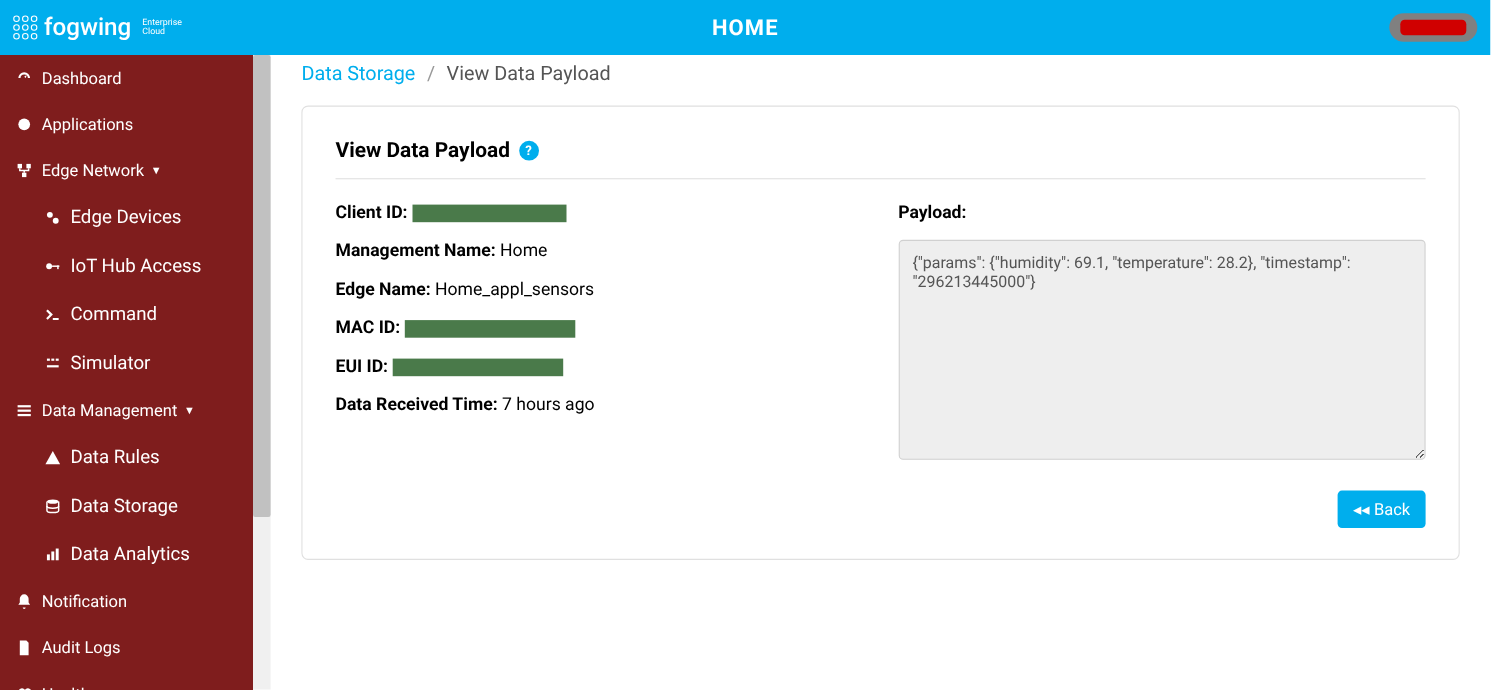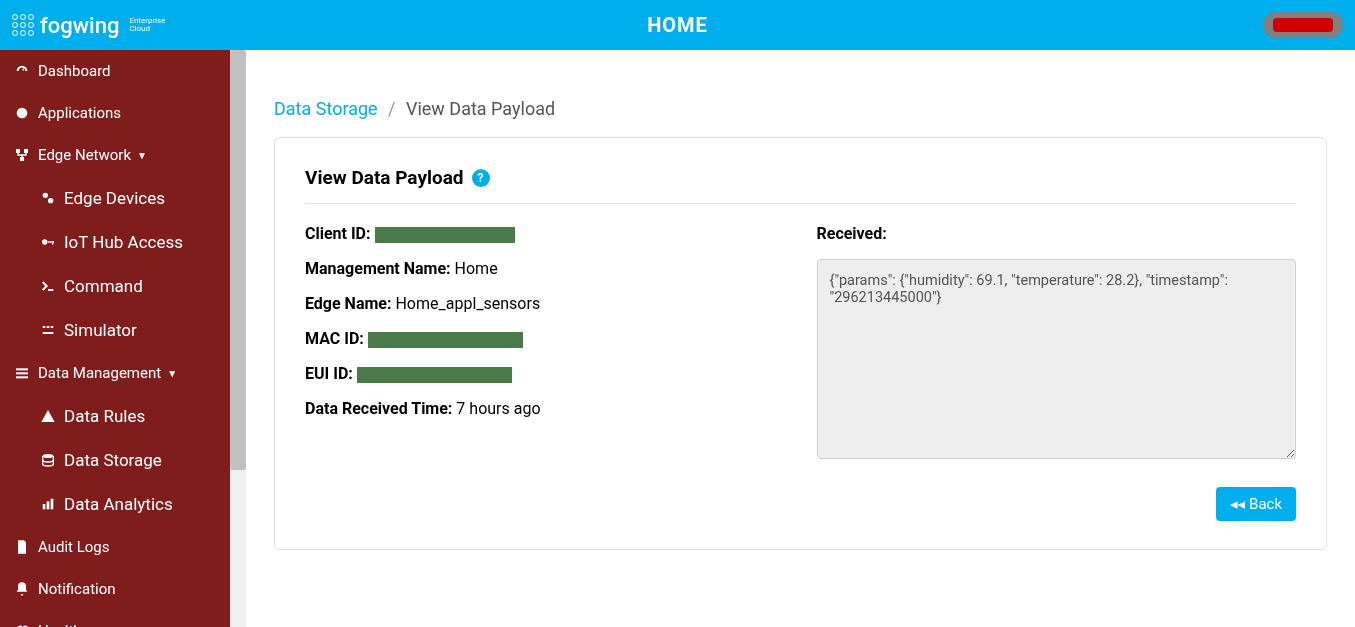--- a/index.html
+++ b/index.html
@@ -19,21 +19,21 @@
     .sidebar { width: 230px; background: #7f1d1d; color: #fff; overflow-y: auto; }
     .sidebar-item { display: flex; align-items: center; padding: 12px 14px; cursor: pointer; font-size: 15px; }
     .sidebar-item.sub { padding-left: 40px; font-size: 17px; }
     .sidebar-item .icon { width: 24px; display: inline-flex; align-items: center; justify-content: flex-start; }
     .sidebar-item .icon svg { width: 16px; height: 16px; fill: #fff; }
     .sidebar-item .caret { margin-left: 6px; font-size: 10px; }
     
     .scroll-gutter { width: 16px; background: #f0f0f0; position: relative; }
     .scroll-thumb { position: absolute; top: 0; width: 100%; height: 420px; background: #c1c1c1; border-radius: 2px; }
     
-    .content { flex: 1; background: #fff; padding: 24px 28px; overflow: auto; margin-top: 24px; }
+    .content { flex: 1; background: #fff; padding: 7px 28px; overflow: auto; }
     .breadcrumb { font-size: 18px; margin-bottom: 18px; }
     .breadcrumb a { color: #00aeed; text-decoration: none; }
     .breadcrumb .sep { color: #999; margin: 0 6px; }
     .breadcrumb .cur { color: #555; }
     
     .card { border: 1px solid #e0e0e0; border-radius: 6px; padding: 28px 30px; }
     .card-title { font-size: 19px; font-weight: 700; display: flex; align-items: center; gap: 8px; padding-bottom: 14px; border-bottom: 1px solid #e0e0e0; margin-bottom: 20px; }
     .help-icon { width: 18px; height: 18px; border-radius: 50%; background: #00aeed; color: #fff; font-size: 12px; display: inline-flex; align-items: center; justify-content: center; font-weight: bold; }
     
     .panel-row { display: flex; gap: 32px; }
@@ -182,32 +182,32 @@
             <rect x="4" y="12" width="4" height="8"></rect>
             <rect x="10" y="8" width="4" height="12"></rect>
             <rect x="16" y="4" width="4" height="16"></rect>
           </svg>
         </span>
       <span>Data Analytics</span>
     </div>
     <div class="sidebar-item">
       <span class="icon">
           <svg viewBox="0 0 24 24">
+            <path d="M12 2a6 6 0 00-6 6v5l-2 3h16l-2-3V8a6 6 0 00-6-6zm-2 18a2 2 0 004 0h-4z"></path>
+          </svg>
+        </span>
+      <span>Notification</span>
+    </div>
+    <div class="sidebar-item">
+      <span class="icon">
+          <svg viewBox="0 0 24 24">
             <path d="M6 2h9l3 3v17H6V2z"></path>
           </svg>
         </span>
       <span>Audit Logs</span>
-    </div>
-    <div class="sidebar-item">
-      <span class="icon">
-          <svg viewBox="0 0 24 24">
-            <path d="M12 2a6 6 0 00-6 6v5l-2 3h16l-2-3V8a6 6 0 00-6-6zm-2 18a2 2 0 004 0h-4z"></path>
-          </svg>
-        </span>
-      <span>Notification</span>
     </div>
     <div class="sidebar-item">
       <span class="icon">
           <svg viewBox="0 0 24 24">
             <path d="M12 21s-8-5-8-12a5 5 0 019-3 5 5 0 019 3c0 7-8 12-8 12h-2z"></path>
           </svg>
         </span>
       <span>Health</span>
     </div>
   </nav>
@@ -252,21 +252,21 @@
             <span class="redact w3"></span>
           </div>
           <div class="field">
             <span class="lbl">Data Received Time:</span>
             <span class="val">7 hours ago</span>
           </div>
         </div>
 
         <div class="right-col">
           <div class="field">
-            <span class="lbl">Received:</span>
+            <span class="lbl">Payload:</span>
           </div>
           <textarea class="payload-box" readonly="" style="">{"params": {"humidity": 69.1, "temperature": 28.2}, "timestamp": "296213445000"}</textarea>
         </div>
       </div>
 
       <div class="btn-row">
         <button class="btn-back">
           <span>◂◂</span>
           <span>Back</span>
         </button>

